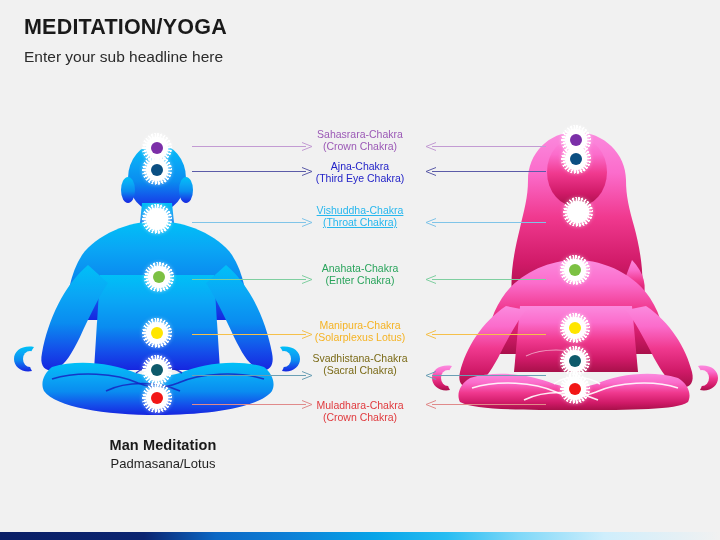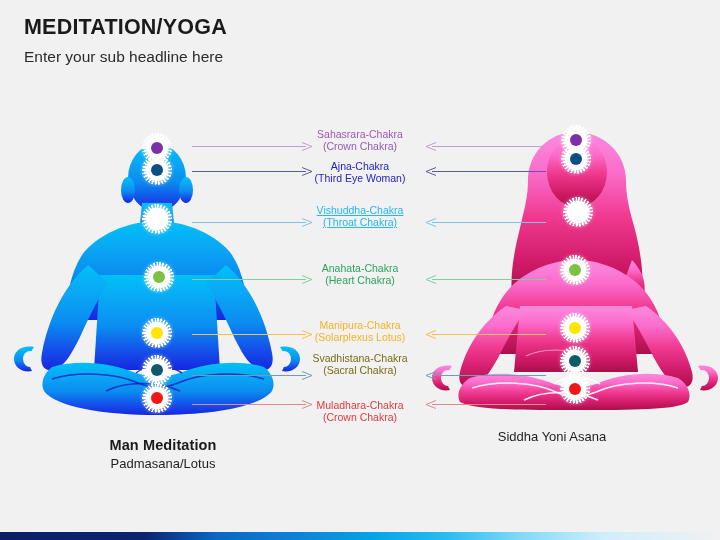--- a/index.html
+++ b/index.html
@@ -489,46 +489,45 @@
       </div>
     </div>
 
   <div id="labels">
       <div class="label" style="top: 128px; color: rgb(155, 89, 182);">
         <span class="l1">Sahasrara-Chakra</span>
         <span class="l2">(Crown  Chakra)</span>
       </div>
       <div class="label" style="top: 160px; color: rgb(35, 35, 200);">
         <span class="l1">Ajna-Chakra</span>
-        <span class="l2">(Third Eye Woman)</span>
+        <span class="l2">(Third Eye Chakra)</span>
       </div>
       <div class="label" style="top: 204px; color: rgb(39, 183, 238); text-decoration: underline;">
         <span class="l1">Vishuddha-Chakra</span>
         <span class="l2">(Throat Chakra)</span>
       </div>
       <div class="label" style="top: 262px; color: rgb(42, 164, 92);">
         <span class="l1">Anahata-Chakra</span>
-        <span class="l2">(Heart Chakra)</span>
+        <span class="l2">(Enter Chakra)</span>
       </div>
       <div class="label" style="top: 319px; color: rgb(245, 179, 36);">
         <span class="l1">Manipura-Chakra</span>
         <span class="l2">(Solarplexus Lotus)</span>
       </div>
       <div class="label" style="top: 352px; color: rgb(122, 106, 22);">
         <span class="l1">Svadhistana-Chakra</span>
         <span class="l2">(Sacral Chakra)</span>
       </div>
       <div class="label" style="top: 399px; color: rgb(224, 58, 62);">
         <span class="l1">Muladhara-Chakra</span>
         <span class="l2">(Crown Chakra)</span>
       </div>
     </div>
 
   <div id="man-caption" class="caption">
     <span class="c1">Man Meditation</span>
     <span class="c2">Padmasana/Lotus</span>
   </div>
   <div id="woman-caption" class="caption">
-    <span class="c2">Siddha Yoni Asana</span>
   </div>
 
   <div id="footer-bar"></div>
 </div>
 
 </body></html>

